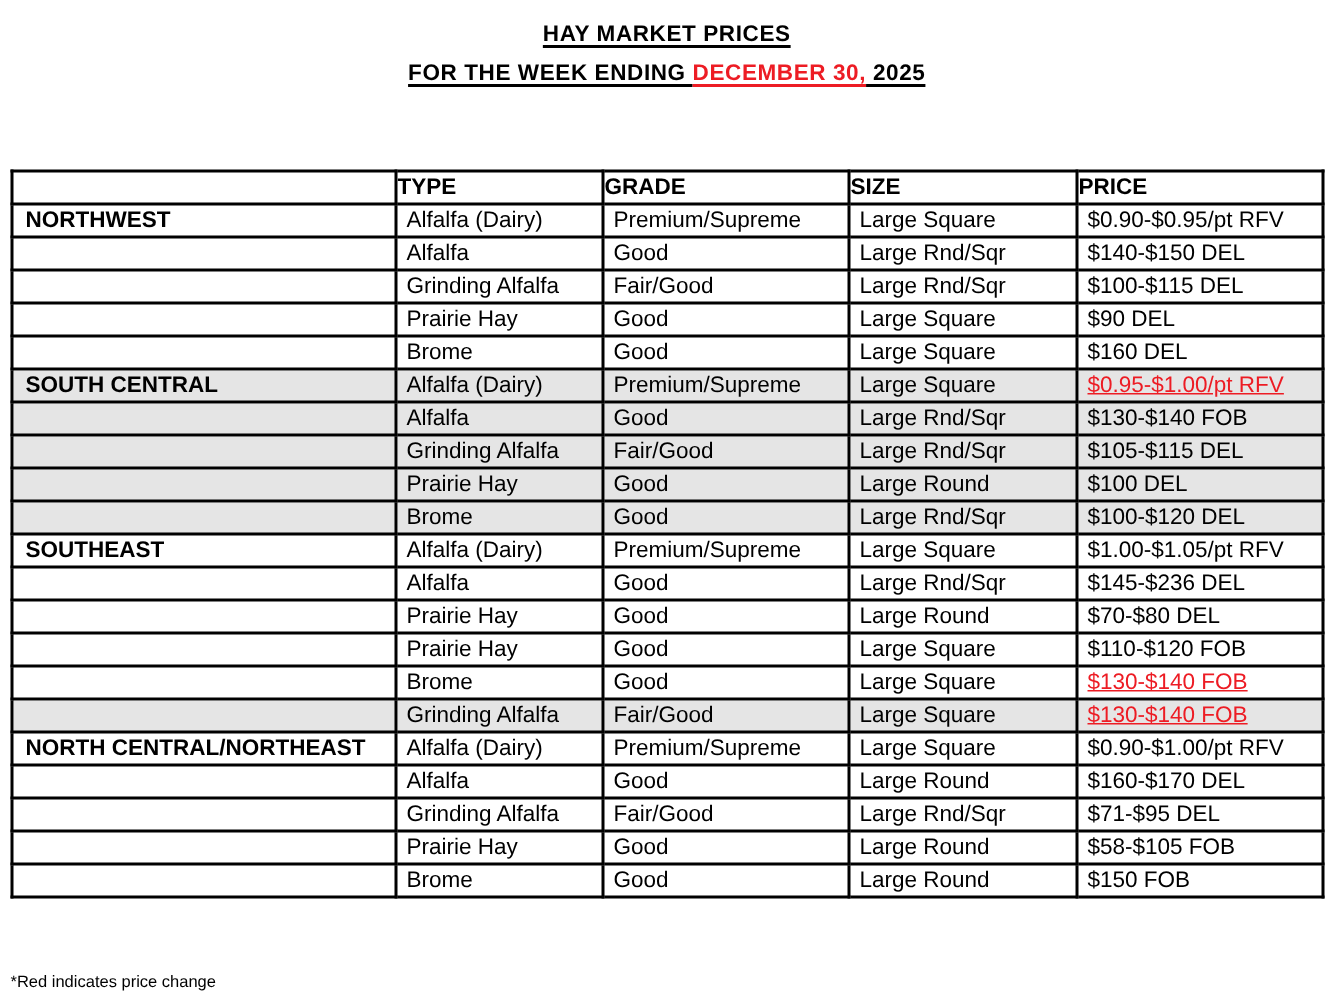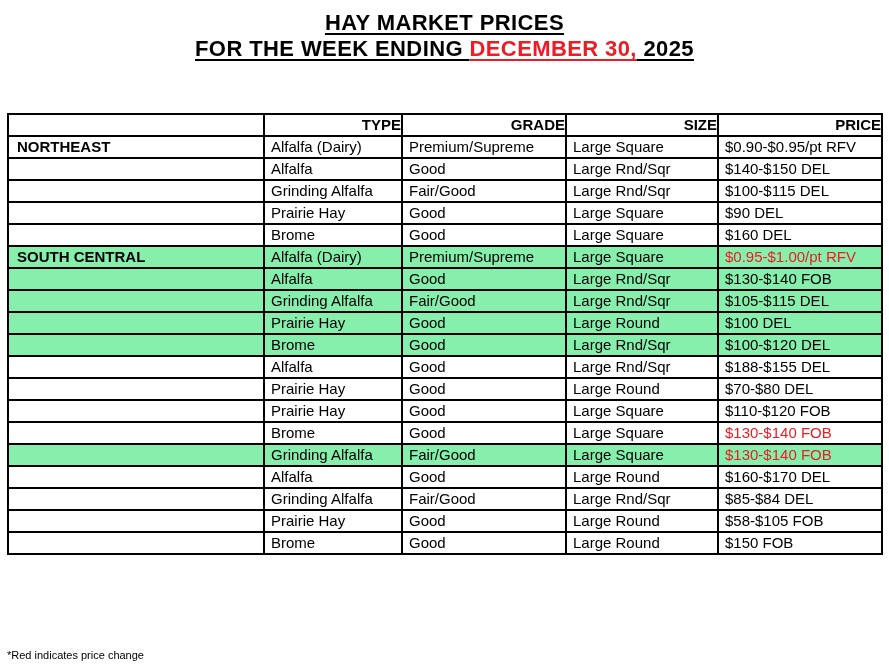--- a/index.html
+++ b/index.html
@@ -16,21 +16,21 @@
     overflow: hidden;
   }
   .titles {
     position: absolute;
     top: 10px;
     left: 0;
     width: 100%;
     text-align: center;
   }
   .title-line {
-    font-size: 22px;
+    font-size: 15px;
     font-weight: bold;
     letter-spacing: 0.4px;
     line-height: 26px;
     white-space: pre;
   }
   .title-line .u {
     text-decoration: underline;
     text-decoration-thickness: 1.5px;
     text-underline-offset: 3px;
   }
@@ -51,33 +51,34 @@
     font-size: 15px;
     line-height: 20px;
     padding: 0 2px 0 6px;
     text-align: left;
     white-space: nowrap;
     overflow: hidden;
     font-weight: normal;
     vertical-align: middle;
   }
   .price-table thead th {
-    text-align: right;
+    text-align: left;
     font-weight: bold;
     padding: 0;
   }
   .price-table td.region-cell {
     font-weight: bold;
     padding-left: 8px;
   }
   .price-table tr[data-shaded="true"] td {
-    background: #86efac;
+    background: #e5e5e5;
   }
   .price-table td[data-changed="true"] {
     color: #ed1c24;
+    text-decoration: underline;
   }
   .footnote {
     position: absolute;
     left: 7px;
     top: 649px;
     font-size: 11px;
     line-height: 13px;
     text-align: right;
   }
 </style>
@@ -102,21 +103,21 @@
       <th></th>
       <th>TYPE</th>
       <th>GRADE</th>
       <th>SIZE</th>
       <th>PRICE</th>
     </tr>
   </thead>
   <tbody>
 
     <tr data-shaded="false">
-      <td class="region-cell">NORTHEAST</td>
+      <td class="region-cell">NORTHWEST</td>
       <td>Alfalfa (Dairy)</td>
       <td>Premium/Supreme</td>
       <td>Large Square</td>
       <td data-changed="false">$0.90-$0.95/pt RFV</td>
     </tr>
     <tr data-shaded="false">
       <td class="region-cell"></td>
       <td>Alfalfa</td>
       <td>Good</td>
       <td>Large Rnd/Sqr</td>
@@ -174,25 +175,32 @@
     </tr>
     <tr data-shaded="true">
       <td class="region-cell"></td>
       <td>Brome</td>
       <td>Good</td>
       <td>Large Rnd/Sqr</td>
       <td data-changed="false">$100-$120 DEL</td>
     </tr>
 
     <tr data-shaded="false">
-      <td class="region-cell"></td>
-      <td>Alfalfa</td>
-      <td>Good</td>
-      <td>Large Rnd/Sqr</td>
-      <td data-changed="false">$188-$155 DEL</td>
+      <td class="region-cell">SOUTHEAST</td>
+      <td>Alfalfa (Dairy)</td>
+      <td>Premium/Supreme</td>
+      <td>Large Square</td>
+      <td data-changed="false">$1.00-$1.05/pt RFV</td>
+    </tr>
+    <tr data-shaded="false">
+      <td class="region-cell"></td>
+      <td>Alfalfa</td>
+      <td>Good</td>
+      <td>Large Rnd/Sqr</td>
+      <td data-changed="false">$145-$236 DEL</td>
     </tr>
     <tr data-shaded="false">
       <td class="region-cell"></td>
       <td>Prairie Hay</td>
       <td>Good</td>
       <td>Large Round</td>
       <td data-changed="false">$70-$80 DEL</td>
     </tr>
     <tr data-shaded="false">
       <td class="region-cell"></td>
@@ -211,32 +219,39 @@
 
     <tr data-shaded="true">
       <td class="region-cell"></td>
       <td>Grinding Alfalfa</td>
       <td>Fair/Good</td>
       <td>Large Square</td>
       <td data-changed="true">$130-$140 FOB</td>
     </tr>
 
     <tr data-shaded="false">
+      <td class="region-cell">NORTH CENTRAL/NORTHEAST</td>
+      <td>Alfalfa (Dairy)</td>
+      <td>Premium/Supreme</td>
+      <td>Large Square</td>
+      <td data-changed="false">$0.90-$1.00/pt RFV</td>
+    </tr>
+    <tr data-shaded="false">
       <td class="region-cell"></td>
       <td>Alfalfa</td>
       <td>Good</td>
       <td>Large Round</td>
       <td data-changed="false">$160-$170 DEL</td>
     </tr>
     <tr data-shaded="false">
       <td class="region-cell"></td>
       <td>Grinding Alfalfa</td>
       <td>Fair/Good</td>
       <td>Large Rnd/Sqr</td>
-      <td data-changed="false">$85-$84 DEL</td>
+      <td data-changed="false">$71-$95 DEL</td>
     </tr>
     <tr data-shaded="false">
       <td class="region-cell"></td>
       <td>Prairie Hay</td>
       <td>Good</td>
       <td>Large Round</td>
       <td data-changed="false">$58-$105 FOB</td>
     </tr>
     <tr data-shaded="false">
       <td class="region-cell"></td>

